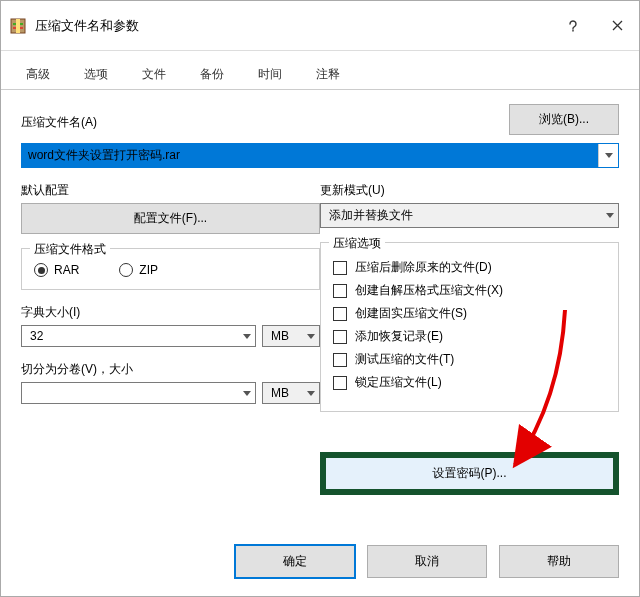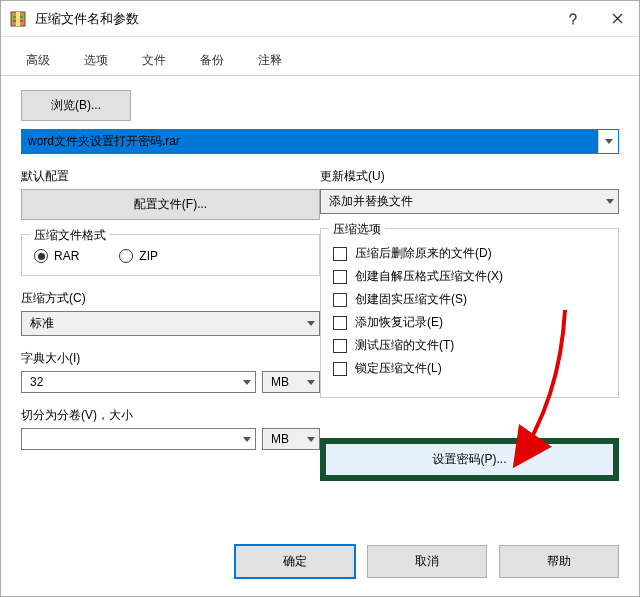--- a/index.html
+++ b/index.html
@@ -1,18 +1,18 @@
 <!DOCTYPE html>
 <html><head>
 <meta charset="utf-8">
 <style>
 * { box-sizing: border-box; font-family: "Microsoft YaHei", "Segoe UI", sans-serif; font-size: 12px; }
 body { margin: 0; background: #f0f0f0; width: 640px; height: 597px; overflow: hidden; position: relative; }
 .window { background: #fff; border: 1px solid #aaa; width: 640px; height: 597px; display: flex; flex-direction: column; }
-.titlebar { display: flex; align-items: center; height: 36px; padding: 0 0 0 8px; background: #fff; border-bottom: 1px solid #ddd; }
+.titlebar { display: flex; align-items: center; height: 50px; padding: 0 0 0 8px; background: #fff; border-bottom: 1px solid #ddd; }
 .titlebar .app-icon { width: 18px; height: 18px; margin-right: 8px; }
 .titlebar .title { flex: 1; font-size: 13px; }
 .titlebar .winbtn { width: 44px; height: 36px; display: flex; align-items: center; justify-content: center; color: #333; }
 .tabs { display: flex; border-bottom: 1px solid #ccc; padding: 6px 8px 0 8px; background: #fff; }
 .tab { padding: 7px 16px; color: #333; cursor: default; border: 1px solid transparent; border-bottom: none; position: relative; top: 1px; }
 .tab.active { background: #fff; border-color: #ccc; }
 .content { flex: 1; padding: 14px 20px 10px 20px; display: flex; flex-direction: column; }
 .row { display: flex; }
 .col { flex: 1; min-width: 0; }
 .label { margin-bottom: 4px; display: block; }
@@ -70,26 +70,30 @@
           <path d="M1 1l9 9M10 1l-9 9" stroke="#333" stroke-width="1.3"></path>
         </svg>
     </div>
   </div>
 
   <div class="tabs">
     <div class="tab">高级</div>
     <div class="tab">选项</div>
     <div class="tab">文件</div>
     <div class="tab">备份</div>
+    <div class="tab">时间</div>
     <div class="tab">注释</div>
   </div>
 
   <div class="content">
 
     <div class="top-row">
+      <div class="filename-wrap">
+        <span class="label">压缩文件名(A)</span>
+      </div>
       <div class="btn browse-btn">浏览(B)...</div>
     </div>
     <div class="filename-field">
       <div class="val">word文件夹设置打开密码.rar</div>
       <div class="dd">
           <span class="dd-caret"></span>
         </div>
     </div>
 
     <div class="row">
@@ -106,27 +110,20 @@
               <span class="radio-outer checked"></span>
               <span>RAR</span>
             </div>
             <div class="radio-item">
               <span class="radio-outer"></span>
               <span>ZIP</span>
             </div>
           </div>
         </div>
 
-        <div class="section">
-          <span class="label">压缩方式(C)</span>
-          <div class="combo">
-            <span>标准</span>
-            <span class="dd-caret"></span>
-          </div>
-        </div>
 
         <div class="section">
           <span class="label">字典大小(I)</span>
           <div class="two-col-inputs">
             <div class="combo sel">
               <span>32</span>
               <span class="dd-caret"></span>
             </div>
             <div class="combo unit-combo">
               <span>MB</span>

